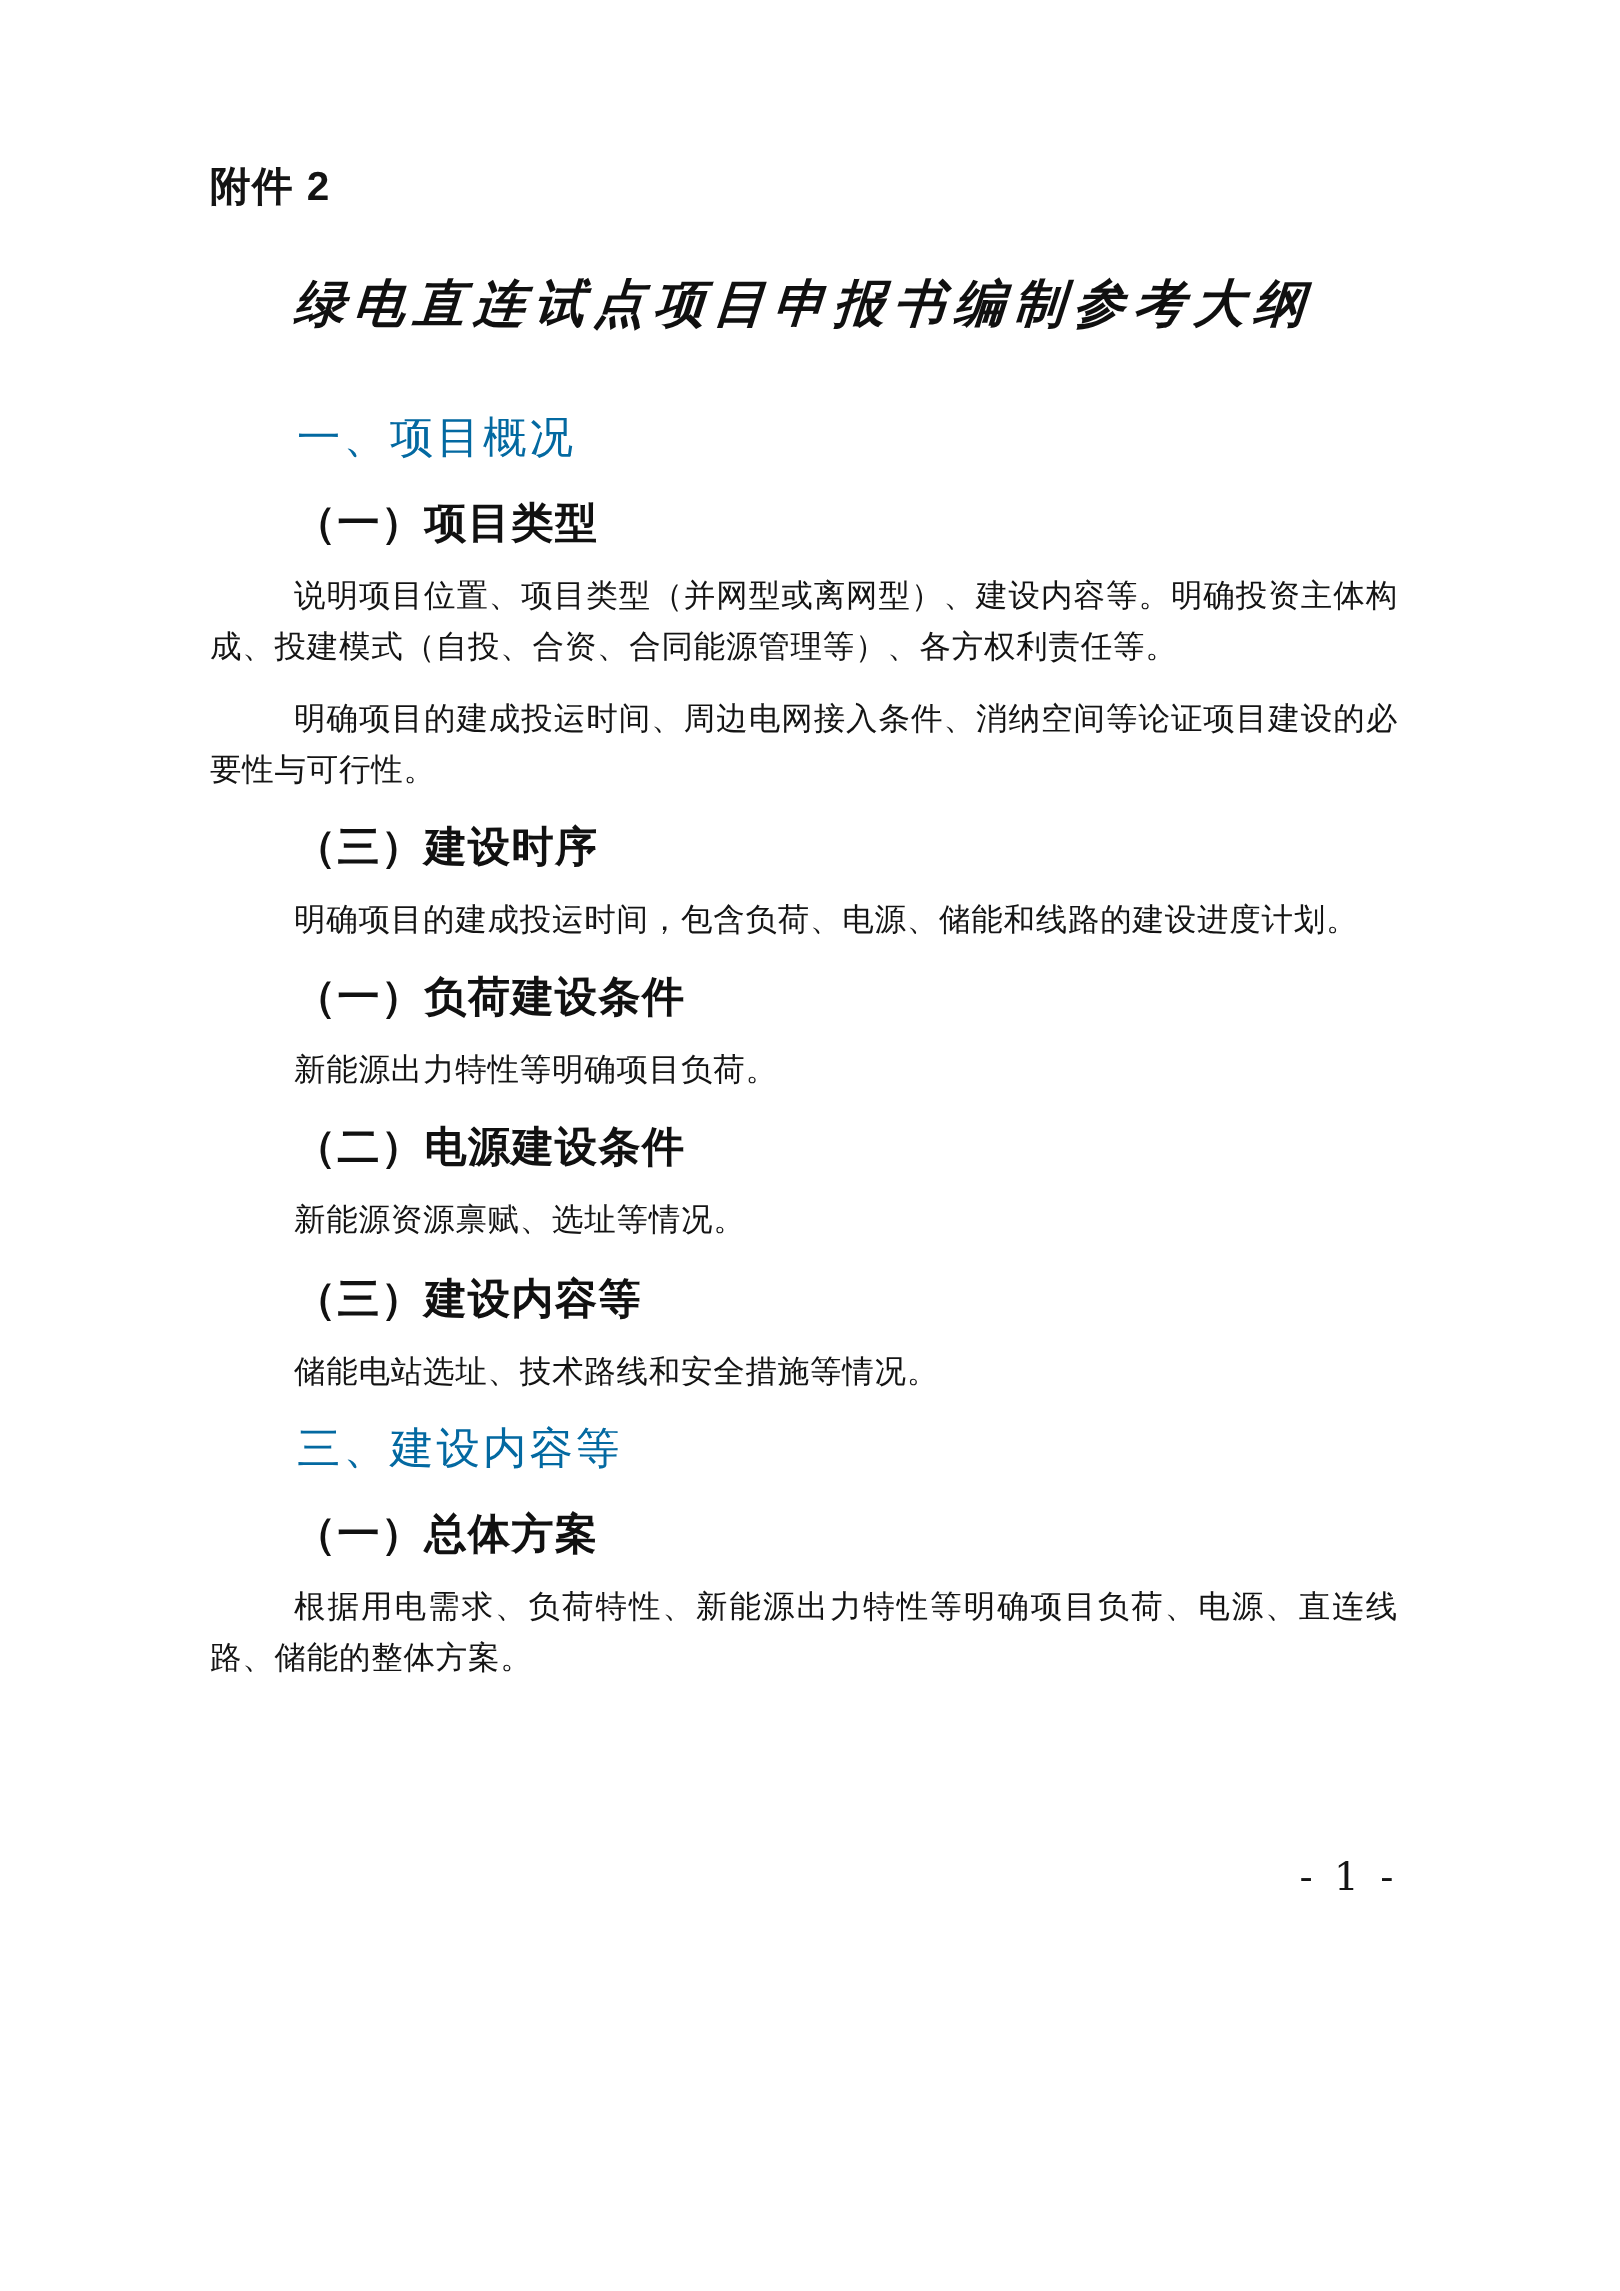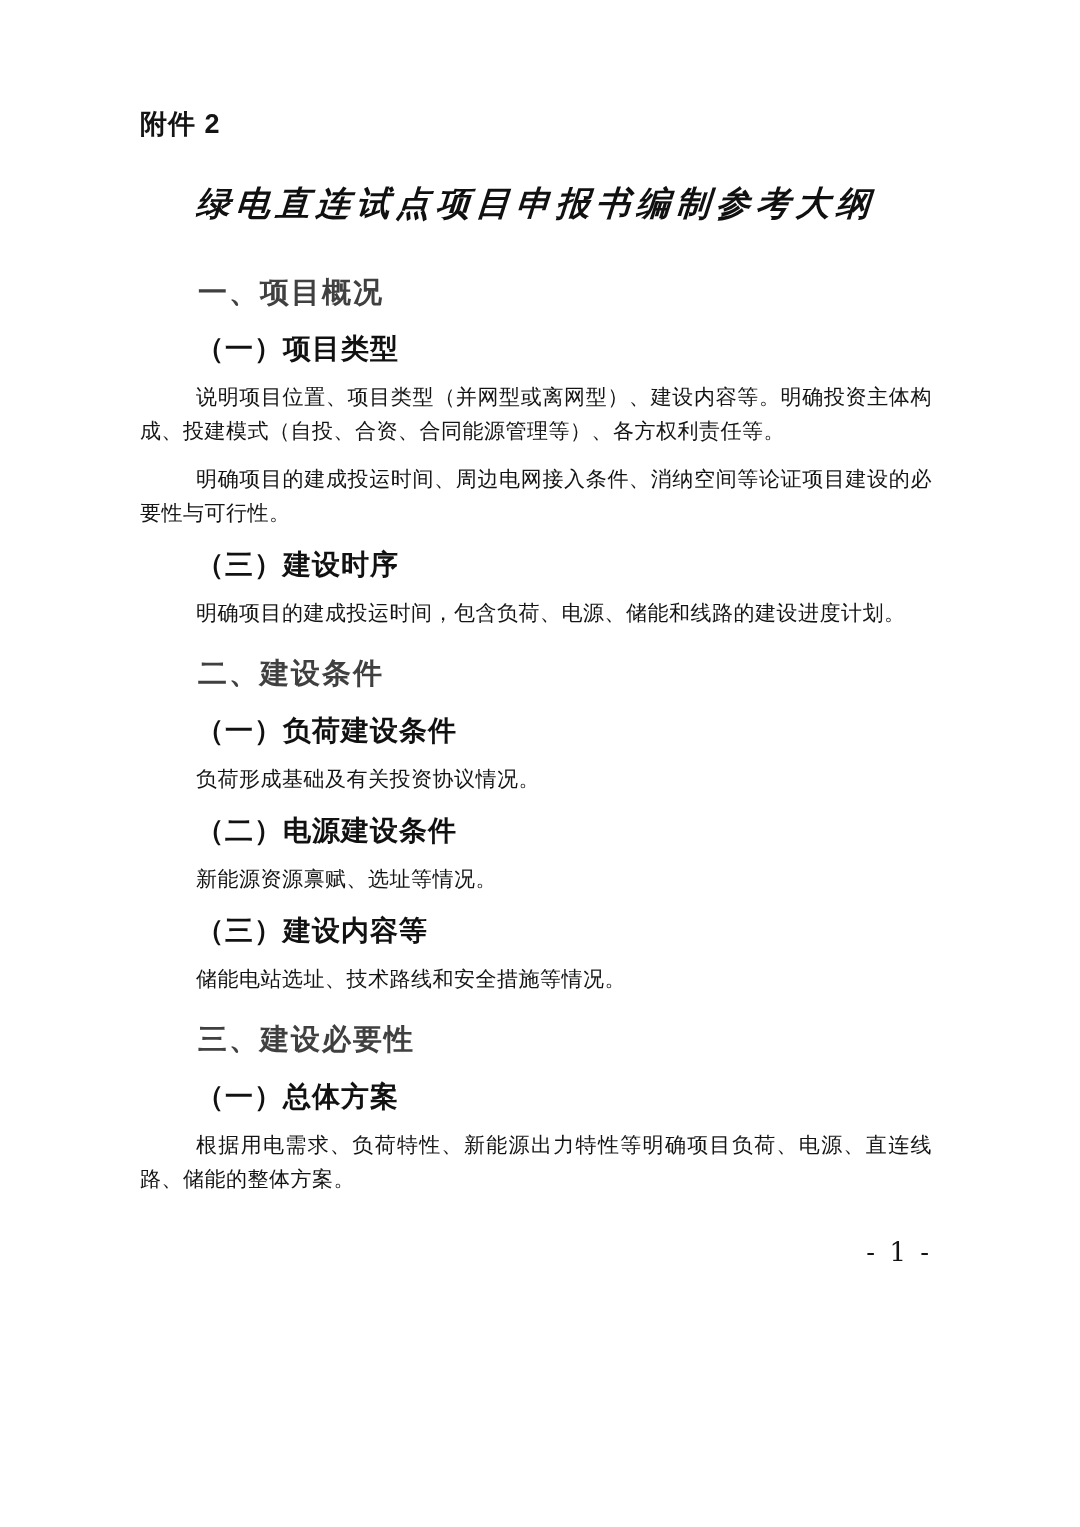--- a/index.html
+++ b/index.html
@@ -38,24 +38,24 @@
     font-style: italic;
     letter-spacing: 6px;
     color: #101010;
     margin: 0 0 46px 0;
     line-height: 1.25;
     transform: skewX(-4deg);
   }
   .h1 {
     font-family: "Liberation Sans", "DejaVu Sans", sans-serif;
     font-size: 29px;
-    font-weight: 700;
+    font-weight: 400;
     letter-spacing: 2px;
-    color: #404040;
-    margin: 22px 0 14px 0;
+    color: #0369a1;
+    margin: 6px 0 14px 0;
     text-indent: 58px;
     line-height: 1.5;
   }
   .h2 {
     font-family: "DejaVu Serif", "Liberation Serif", serif;
     font-size: 28px;
     font-weight: 700;
     letter-spacing: 1px;
     color: #111111;
     margin: 12px 0 10px 0;
@@ -95,31 +95,30 @@
   <div class="h1">一、项目概况</div>
 
   <div class="h2">（一）项目类型</div>
   <p class="para">说明项目位置、项目类型（并网型或离网型）、建设内容等。明确投资主体构成、投建模式（自投、合资、合同能源管理等）、各方权利责任等。</p>
 
   <p class="para">明确项目的建成投运时间、周边电网接入条件、消纳空间等论证项目建设的必要性与可行性。</p>
 
   <div class="h2">（三）建设时序</div>
   <p class="para">明确项目的建成投运时间，包含负荷、电源、储能和线路的建设进度计划。</p>
 
-  <div class="h1">二、建设条件</div>
 
   <div class="h2">（一）负荷建设条件</div>
-  <p class="para">负荷形成基础及有关投资协议情况。</p>
+  <p class="para">新能源出力特性等明确项目负荷。</p>
 
   <div class="h2">（二）电源建设条件</div>
   <p class="para">新能源资源禀赋、选址等情况。</p>
 
   <div class="h2">（三）建设内容等</div>
   <p class="para">储能电站选址、技术路线和安全措施等情况。</p>
 
-  <div class="h1">三、建设必要性</div>
+  <div class="h1">三、建设内容等</div>
 
   <div class="h2">（一）总体方案</div>
   <p class="para">根据用电需求、负荷特性、新能源出力特性等明确项目负荷、电源、直连线路、储能的整体方案。</p>
 
   <div class="page-number">- 1 -</div>
 
 </div>
 
 </body></html>

